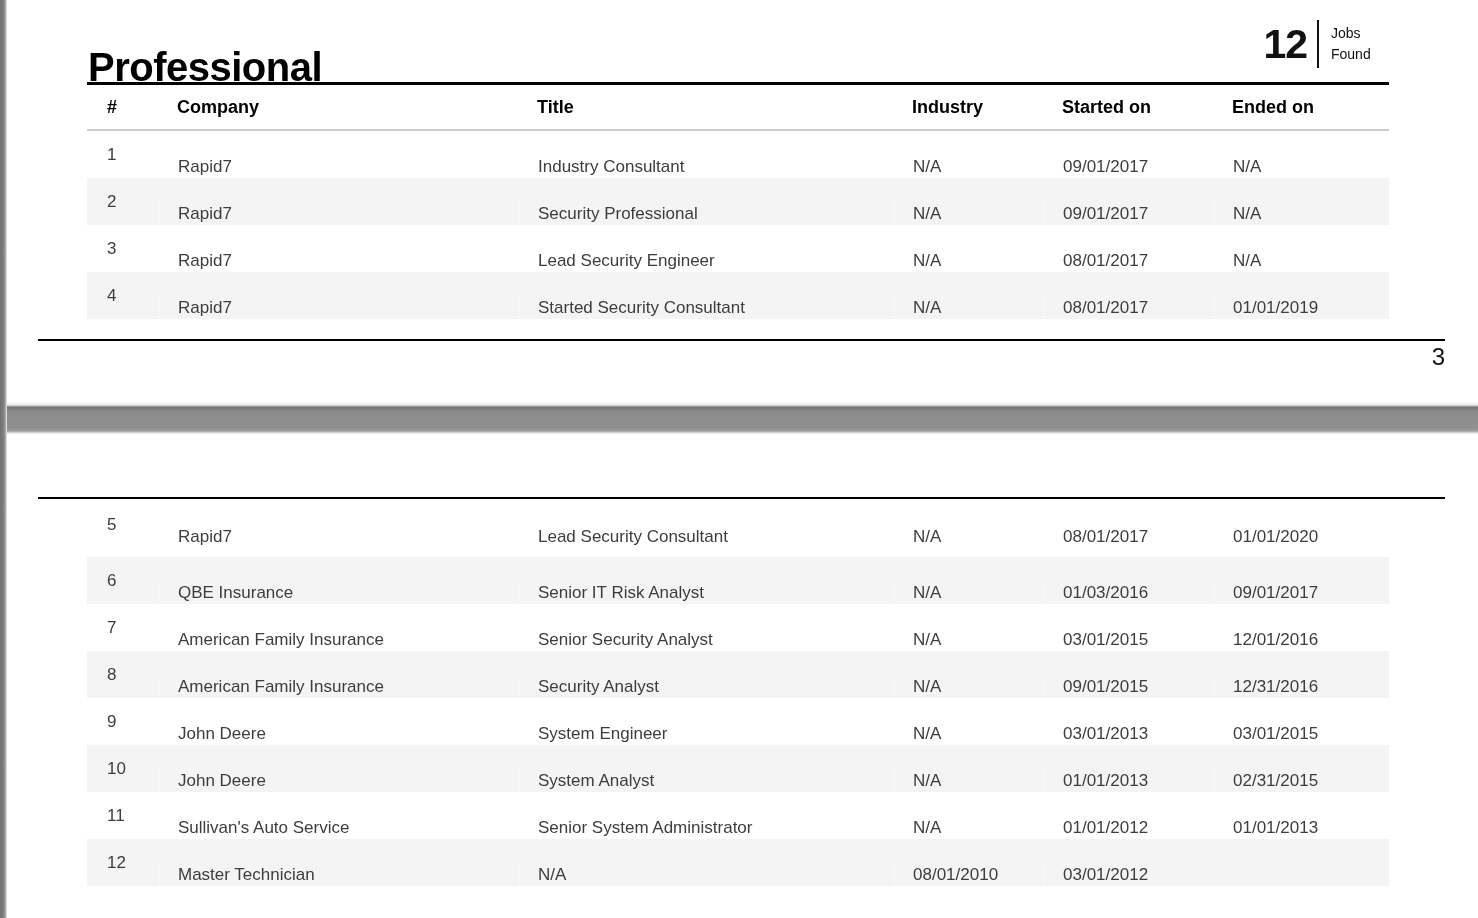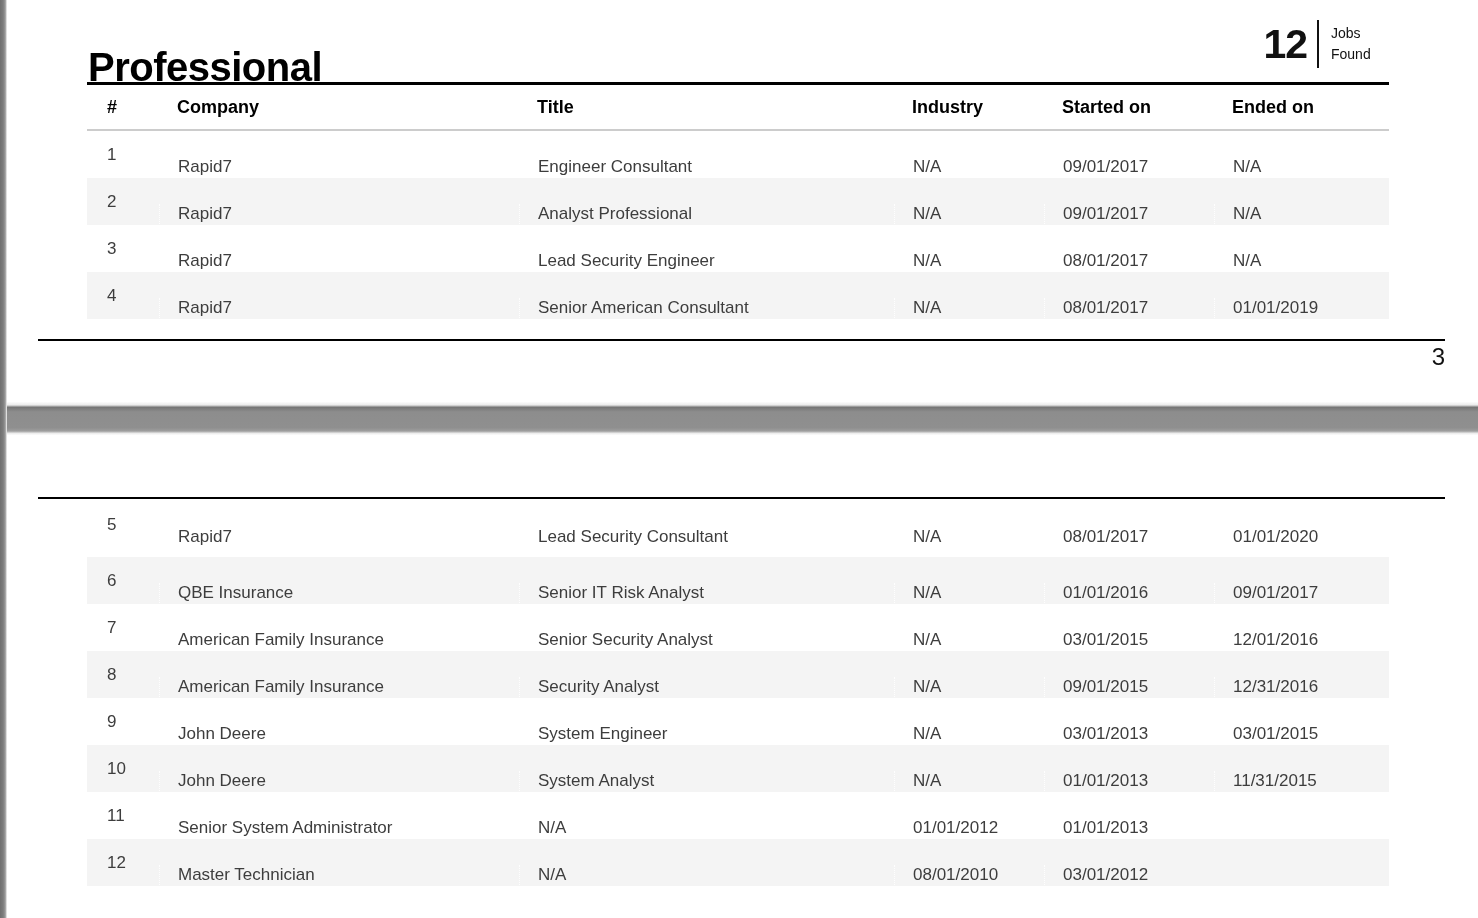--- a/index.html
+++ b/index.html
@@ -94,45 +94,45 @@
         <div>Company</div>
         <div>Title</div>
         <div>Industry</div>
         <div>Started on</div>
         <div>Ended on</div>
       </div>
 
       <div class="trow tbody-row">
         <div>1</div>
         <div>Rapid7</div>
-        <div>Engineer Consultant</div>
+        <div>Industry Consultant</div>
         <div>N/A</div>
         <div>09/01/2017</div>
         <div>N/A</div>
       </div>
       <div class="trow tbody-row striped">
         <div>2</div>
         <div>Rapid7</div>
-        <div>Analyst Professional</div>
+        <div>Security Professional</div>
         <div>N/A</div>
         <div>09/01/2017</div>
         <div>N/A</div>
       </div>
       <div class="trow tbody-row">
         <div>3</div>
         <div>Rapid7</div>
         <div>Lead Security Engineer</div>
         <div>N/A</div>
         <div>08/01/2017</div>
         <div>N/A</div>
       </div>
       <div class="trow tbody-row striped">
         <div>4</div>
         <div>Rapid7</div>
-        <div>Senior American Consultant</div>
+        <div>Started Security Consultant</div>
         <div>N/A</div>
         <div>08/01/2017</div>
         <div>01/01/2019</div>
       </div>
     </div>
 
     <div class="foot-rule"></div>
     <div class="page-num">3</div>
   </div>
 
@@ -148,21 +148,21 @@
         <div>Lead Security Consultant</div>
         <div>N/A</div>
         <div>08/01/2017</div>
         <div>01/01/2020</div>
       </div>
       <div class="trow tbody-row striped">
         <div>6</div>
         <div>QBE Insurance</div>
         <div>Senior IT Risk Analyst</div>
         <div>N/A</div>
-        <div>01/01/2016</div>
+        <div>01/03/2016</div>
         <div>09/01/2017</div>
       </div>
       <div class="trow tbody-row">
         <div>7</div>
         <div>American Family Insurance</div>
         <div>Senior Security Analyst</div>
         <div>N/A</div>
         <div>03/01/2015</div>
         <div>12/01/2016</div>
       </div>
@@ -181,24 +181,25 @@
         <div>N/A</div>
         <div>03/01/2013</div>
         <div>03/01/2015</div>
       </div>
       <div class="trow tbody-row striped">
         <div>10</div>
         <div>John Deere</div>
         <div>System Analyst</div>
         <div>N/A</div>
         <div>01/01/2013</div>
-        <div>11/31/2015</div>
+        <div>02/31/2015</div>
       </div>
       <div class="trow tbody-row">
         <div>11</div>
+        <div>Sullivan's Auto Service</div>
         <div>Senior System Administrator</div>
         <div>N/A</div>
         <div>01/01/2012</div>
         <div>01/01/2013</div>
       </div>
       <div class="trow tbody-row striped">
         <div>12</div>
         <div>Master Technician</div>
         <div>N/A</div>
         <div>08/01/2010</div>

